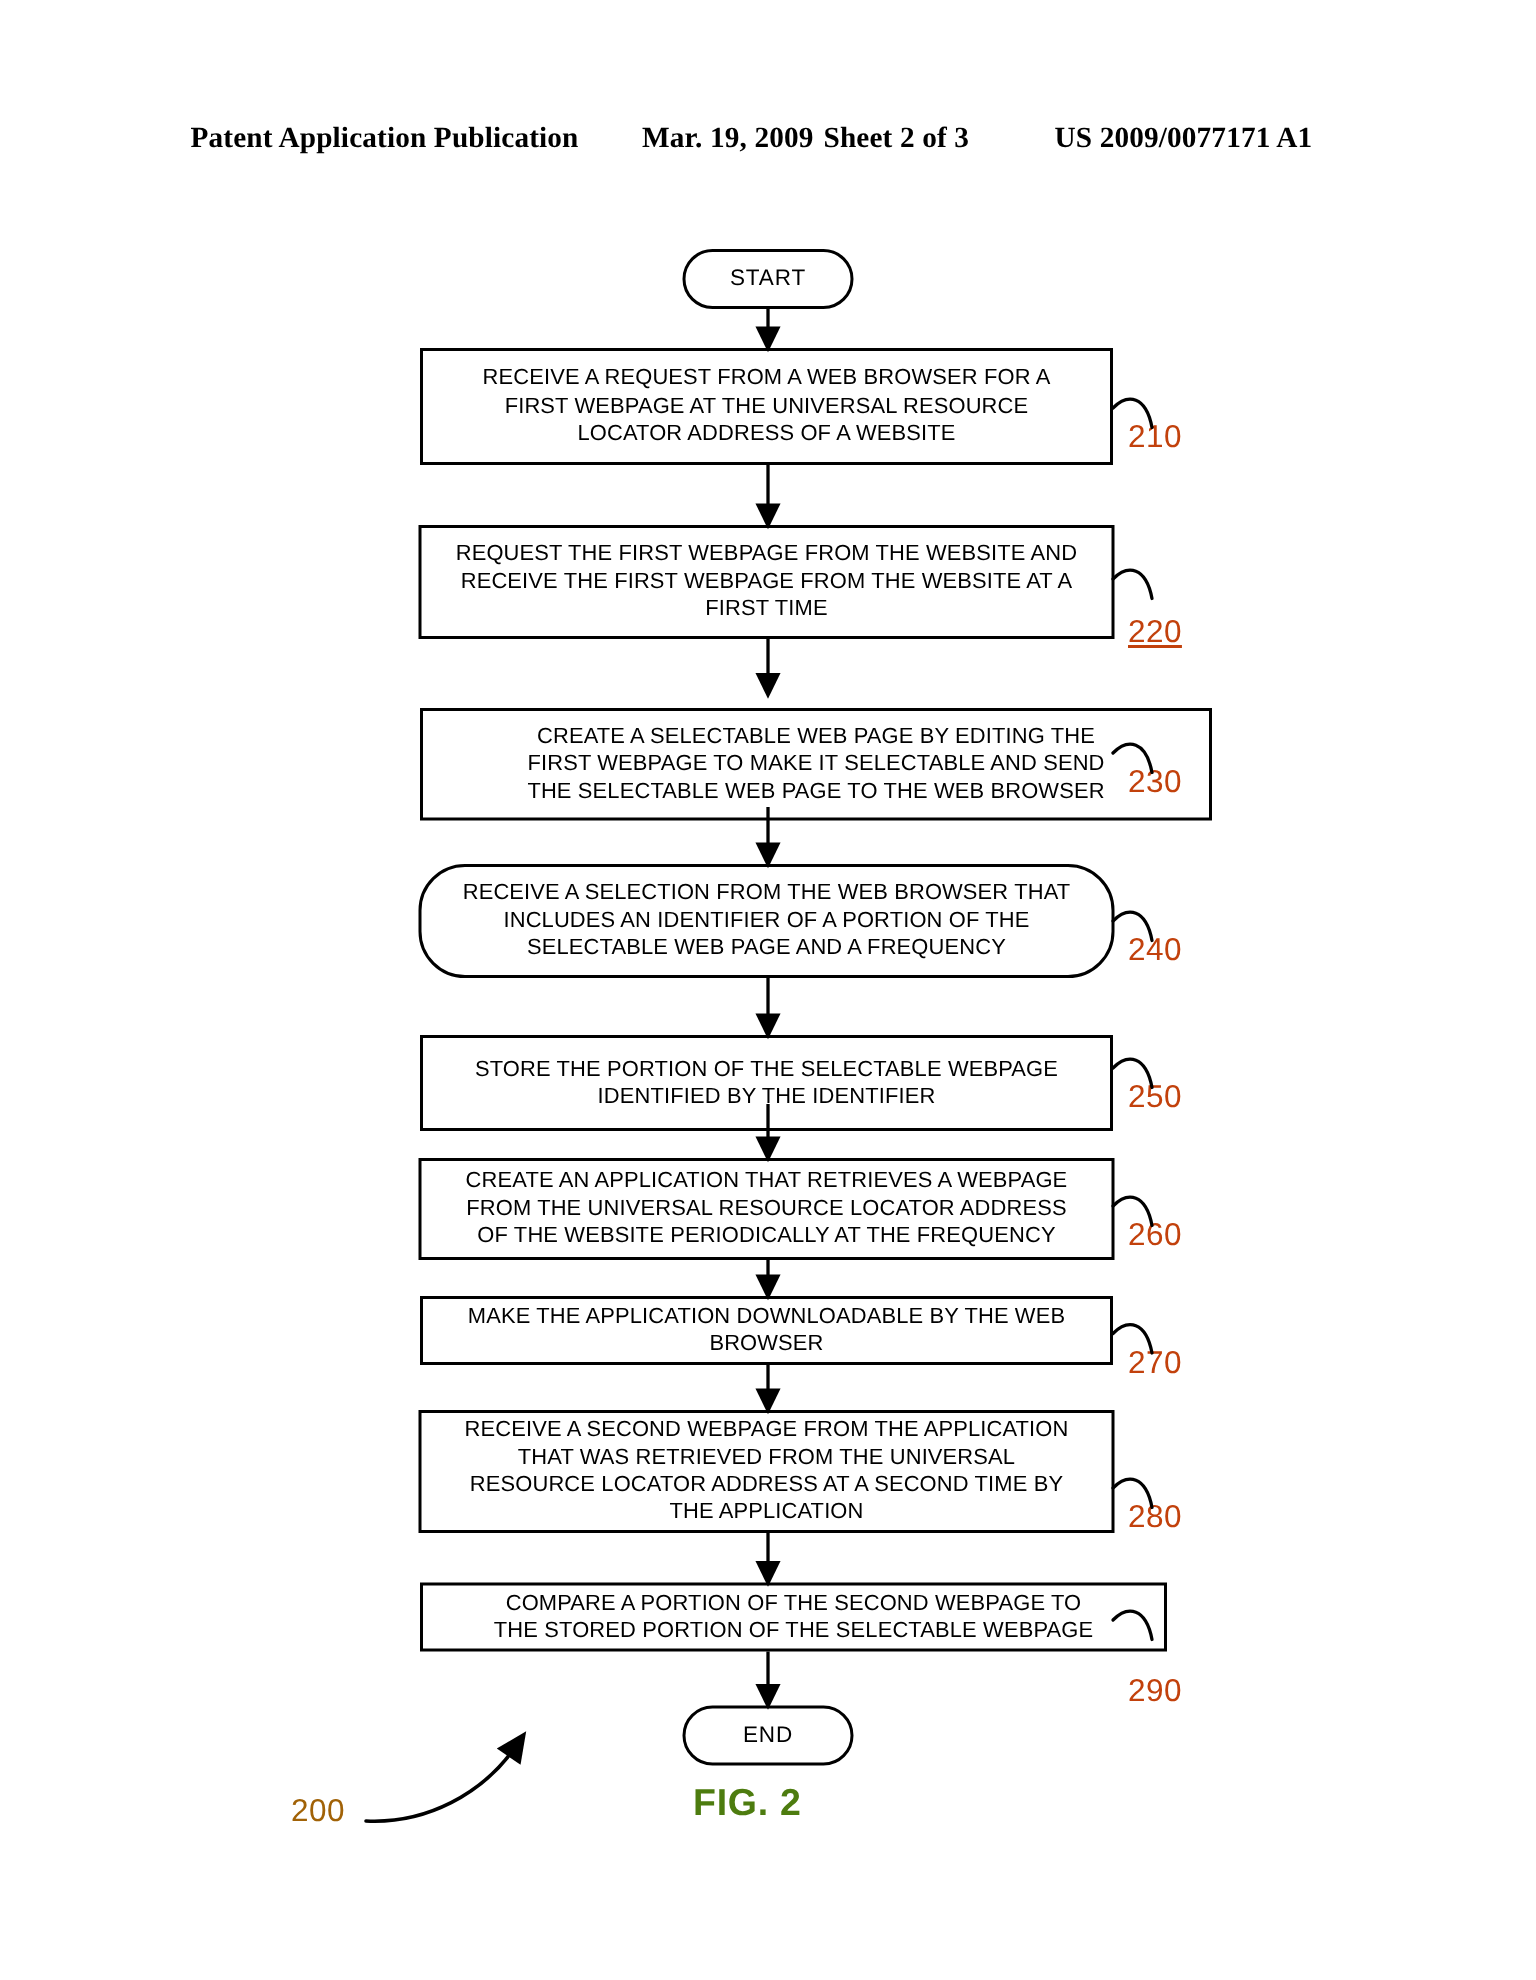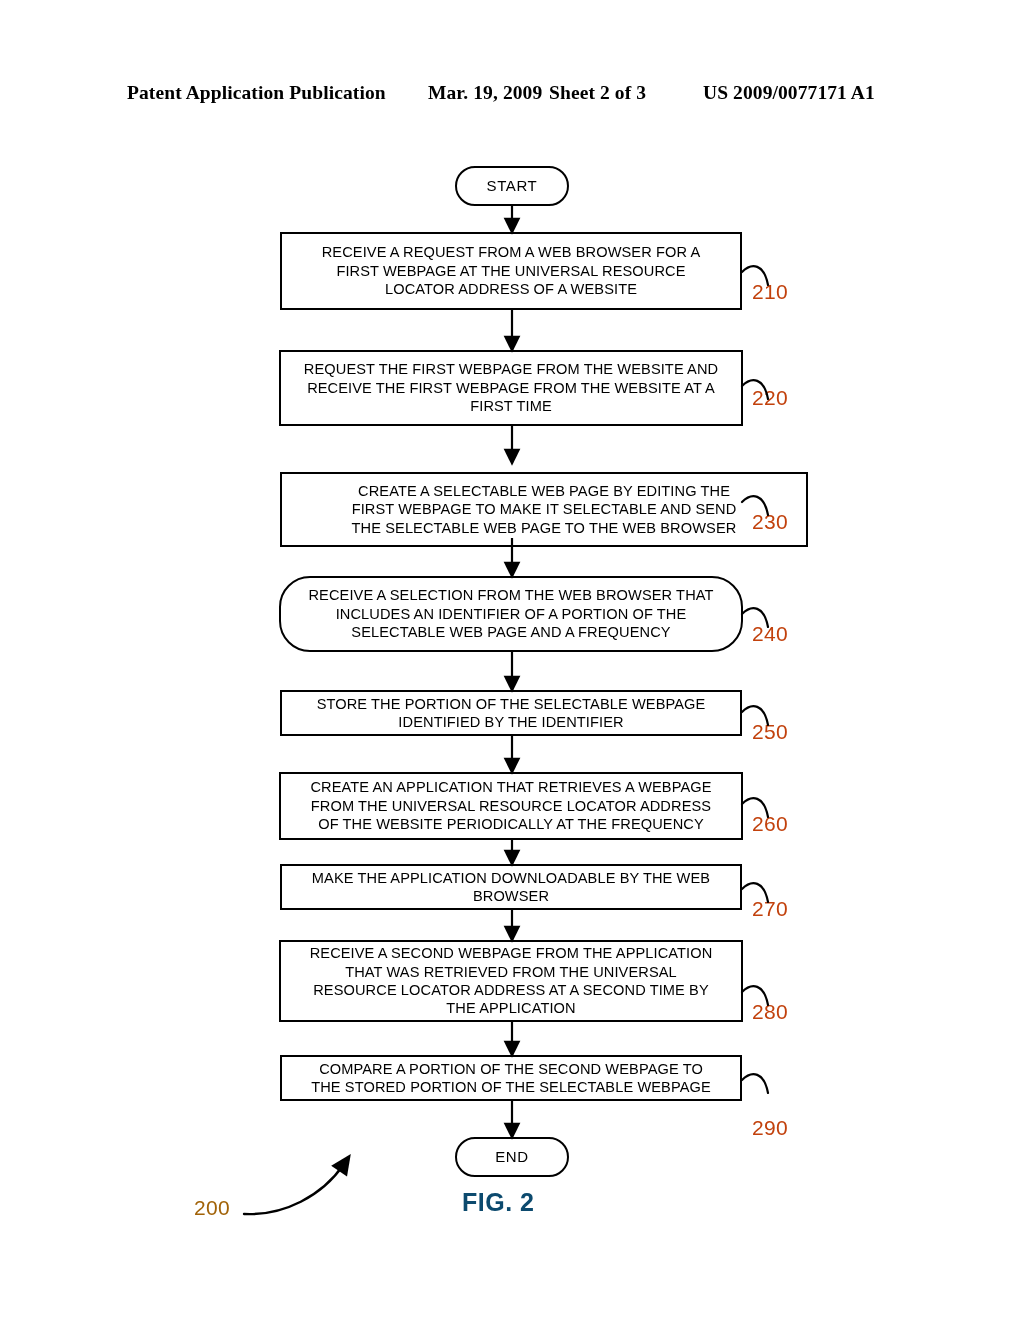--- a/index.html
+++ b/index.html
@@ -99,21 +99,21 @@
 
   
   #fig-caption {
     position: absolute;
     left: 462px;
     top: 1188px;
     font-family: "Liberation Sans", sans-serif;
     font-weight: bold;
     font-size: 25px;
     letter-spacing: 0.5px;
-    color: #0c4a6e;
+    color: #4d7c0f;
   }
   #label-200 {
     position: absolute;
     left: 194px;
     top: 1196px;
     font-family: "Liberation Sans", sans-serif;
     font-size: 21px;
     letter-spacing: 0.3px;
     color: #a16207;
   }
@@ -144,37 +144,37 @@
 FIRST WEBPAGE AT THE UNIVERSAL RESOURCE
 LOCATOR ADDRESS OF A WEBSITE</span>
   </div>
   <div class="refnum" style="left:752px; top:280px;">210</div>
 
   <div class="node" style="left:279px; top:350px; width:464px; height:76px;">
     <span class="txt">REQUEST THE FIRST WEBPAGE FROM THE WEBSITE AND
 RECEIVE THE FIRST WEBPAGE FROM THE WEBSITE AT A
 FIRST TIME</span>
   </div>
-  <div class="refnum" style="left:752px; top:386px;">220</div>
+  <div class="refnum" style="left:752px; top:410px;text-decoration:underline;">220</div>
 
   <div class="node" style="left:280px; top:472px; width:528px; height:75px;">
     <span class="txt">CREATE A SELECTABLE WEB PAGE BY EDITING THE
 FIRST WEBPAGE TO MAKE IT SELECTABLE AND SEND
 THE SELECTABLE WEB PAGE TO THE WEB BROWSER</span>
   </div>
   <div class="refnum" style="left:752px; top:510px;">230</div>
 
   <div class="node" style="left:279px; top:576px; width:464px; height:76px;border-radius:31px;">
     <span class="txt">RECEIVE A SELECTION FROM THE WEB BROWSER THAT
 INCLUDES AN IDENTIFIER OF A PORTION OF THE
 SELECTABLE WEB PAGE AND A FREQUENCY</span>
   </div>
   <div class="refnum" style="left:752px; top:622px;">240</div>
 
-  <div class="node" style="left:280px; top:690px; width:462px; height:46px;">
+  <div class="node" style="left:280px; top:690px; width:462px; height:64px;">
     <span class="txt">STORE THE PORTION OF THE SELECTABLE WEBPAGE
 IDENTIFIED BY THE IDENTIFIER</span>
   </div>
   <div class="refnum" style="left:752px; top:720px;">250</div>
 
   <div class="node" style="left:279px; top:772px; width:464px; height:68px;">
     <span class="txt">CREATE AN APPLICATION THAT RETRIEVES A WEBPAGE
 FROM THE UNIVERSAL RESOURCE LOCATOR ADDRESS
 OF THE WEBSITE PERIODICALLY AT THE FREQUENCY</span>
   </div>
@@ -187,21 +187,21 @@
   <div class="refnum" style="left:752px; top:897px;">270</div>
 
   <div class="node" style="left:279px; top:940px; width:464px; height:82px;">
     <span class="txt">RECEIVE A SECOND WEBPAGE FROM THE APPLICATION
 THAT WAS RETRIEVED FROM THE UNIVERSAL
 RESOURCE LOCATOR ADDRESS AT A SECOND TIME BY
 THE APPLICATION</span>
   </div>
   <div class="refnum" style="left:752px; top:1000px;">280</div>
 
-  <div class="node" style="left:280px; top:1055px; width:462px; height:46px;">
+  <div class="node" style="left:280px; top:1055px; width:498px; height:46px;">
     <span class="txt">COMPARE A PORTION OF THE SECOND WEBPAGE TO
 THE STORED PORTION OF THE SELECTABLE WEBPAGE</span>
   </div>
   <div class="refnum" style="left:752px; top:1116px;">290</div>
 
   <div class="node terminator" style="left:455px; top:1137px; width:114px; height:40px;">
     <span class="txt">END</span>
   </div>
 
   <svg class="hook" style="left:738px; top:160px;" width="70" height="960" viewBox="0 0 70 960">

